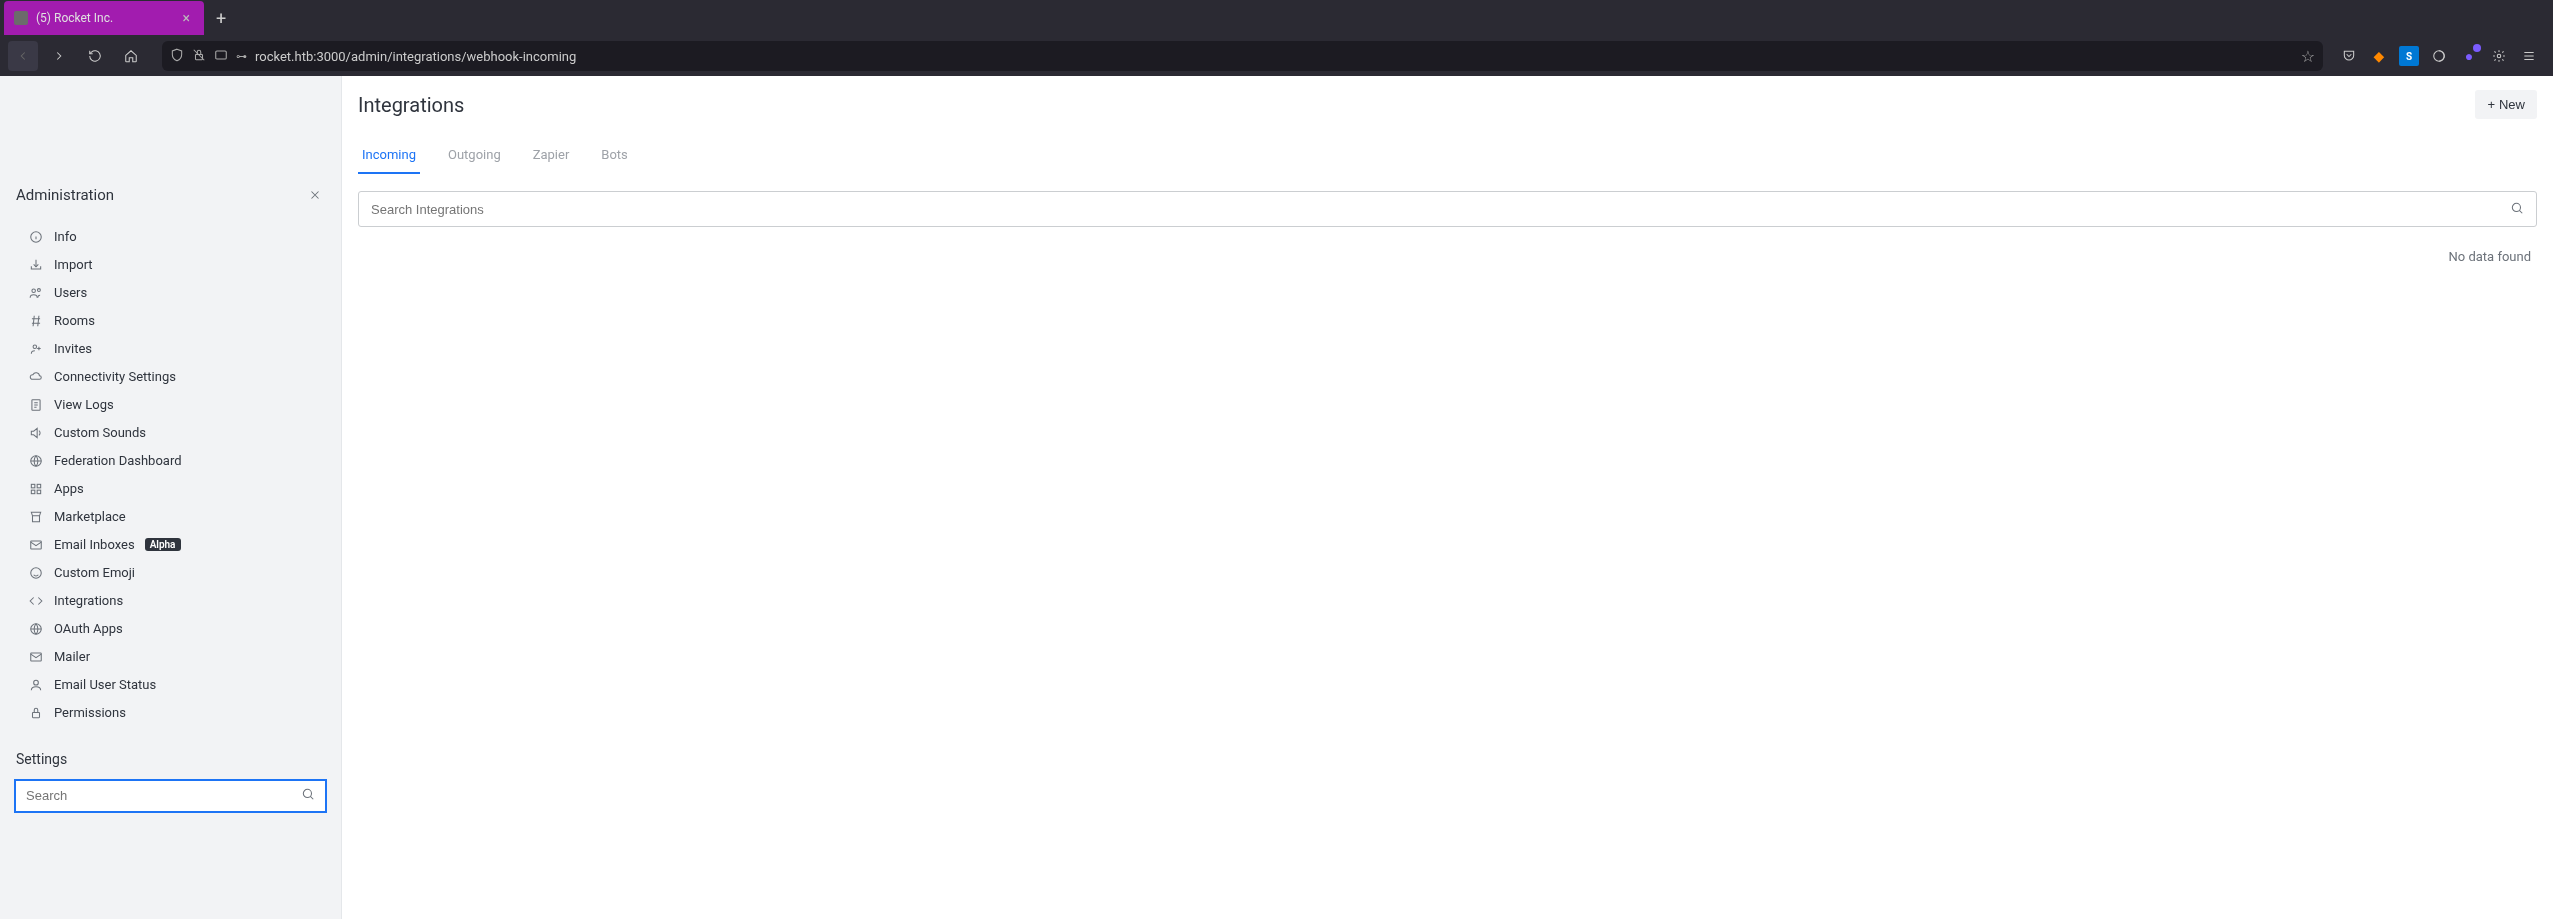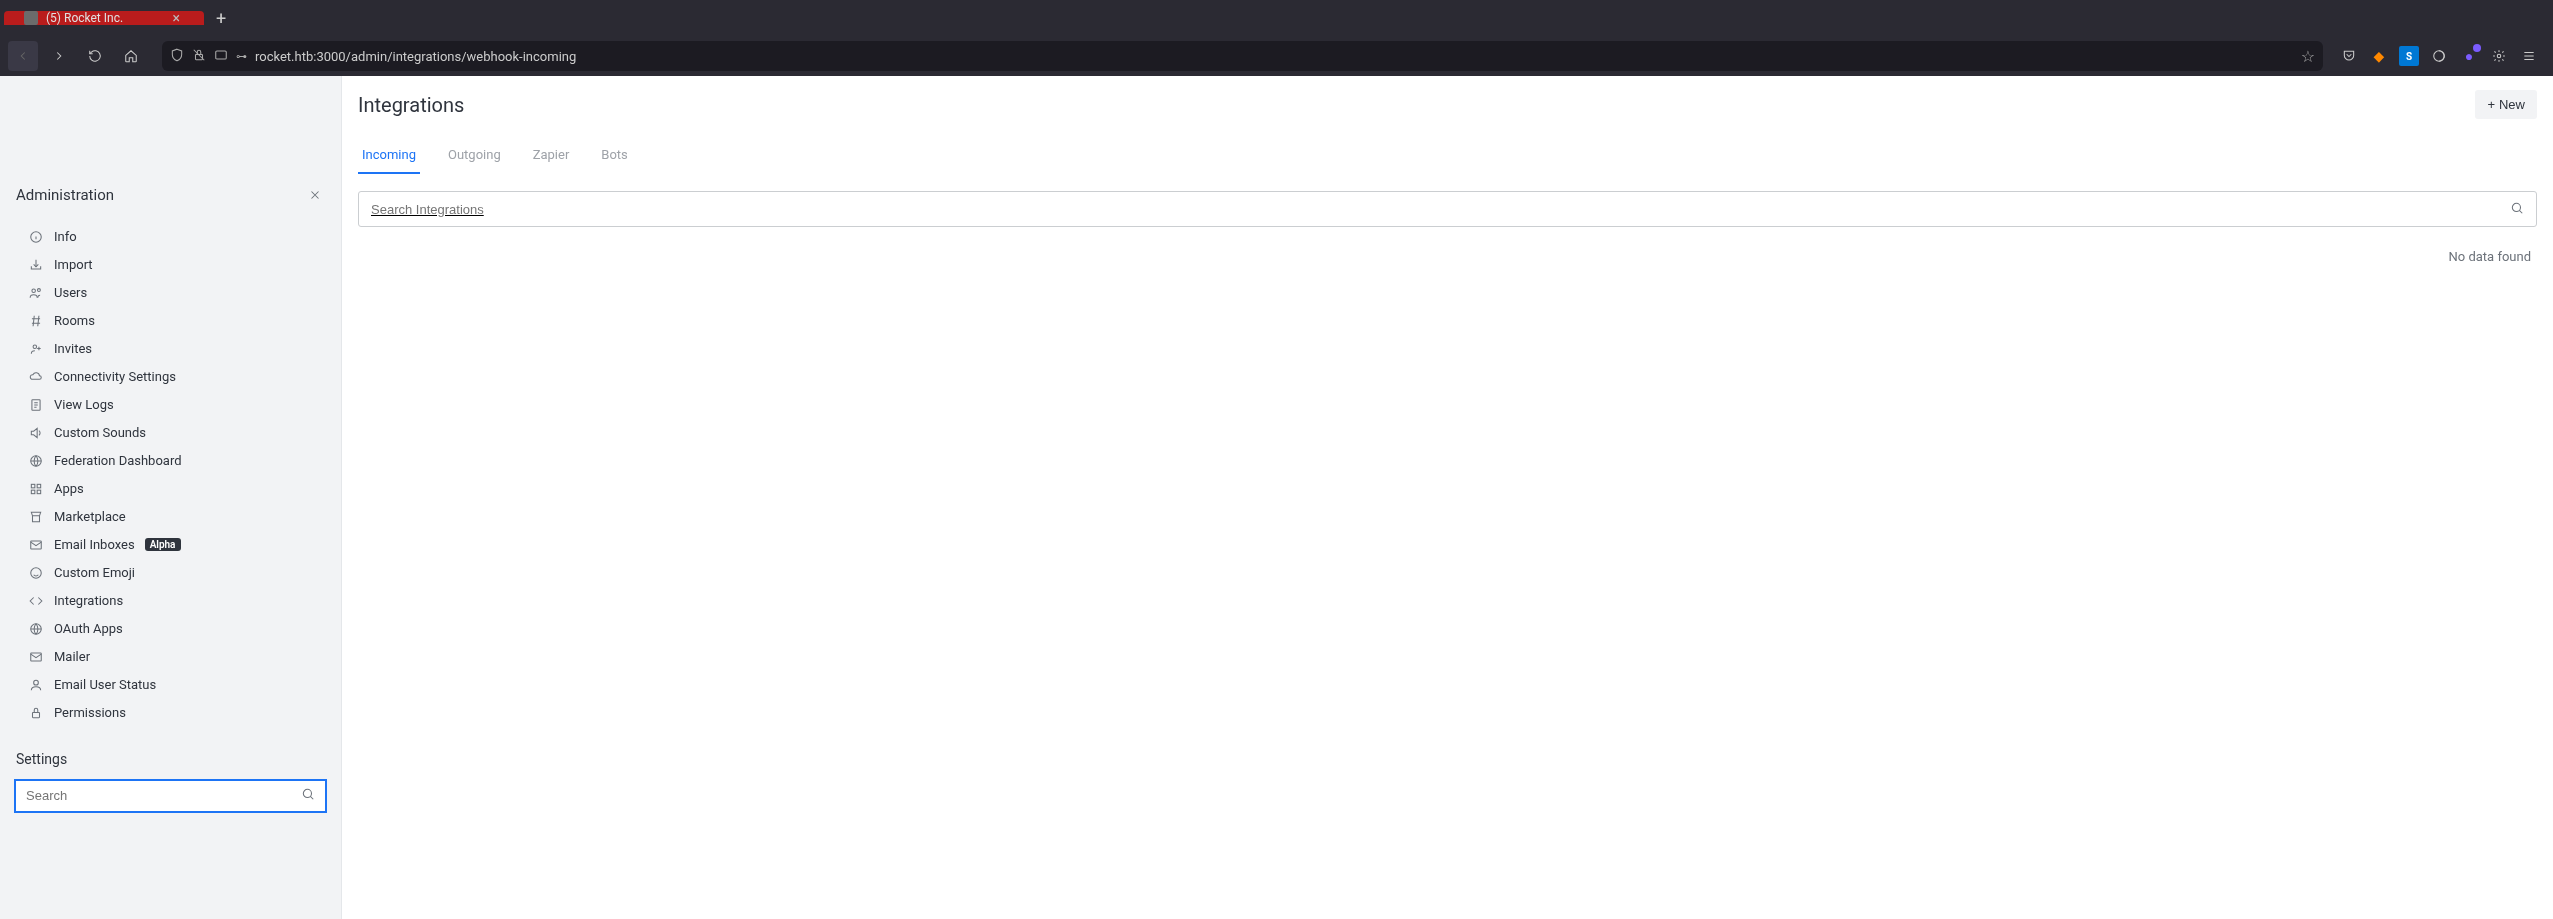--- a/index.html
+++ b/index.html
@@ -1,21 +1,21 @@
 <!DOCTYPE html>
 <html><head>
 <meta charset="utf-8">
 <style>
 * { margin: 0; padding: 0; box-sizing: border-box; }
 body { font-family: -apple-system, BlinkMacSystemFont, "Segoe UI", Roboto, sans-serif; font-size: 14px; color: #2f343d; background: #fff; }
 
 
 .browser-chrome { background: #2b2a33; }
 .tab-strip { display: flex; align-items: center; height: 36px; padding-left: 4px; }
-.browser-tab { display: flex; align-items: center; gap: 8px; background: #b91c1c; color: #e0e0e0; height: 14px; padding: 0 20px; border-radius: 4px 4px 0 0; font-size: 12px; min-width: 200px; }
+.browser-tab { display: flex; align-items: center; gap: 8px; background: #a21caf; color: #e0e0e0; height: 34px; padding: 0 10px; border-radius: 4px 4px 0 0; font-size: 12px; min-width: 200px; }
 .tab-favicon { width: 14px; height: 14px; background: #6b6b6b; border-radius: 2px; }
 .tab-title { flex: 1; }
 .tab-close { color: #bbb; font-size: 14px; padding: 0 4px; }
 .new-tab-btn { color: #ccc; font-size: 18px; padding: 0 12px; }
 
 .toolbar { display: flex; align-items: center; height: 40px; padding: 0 8px; gap: 6px; background: #2b2a33; }
 .nav-btn { width: 30px; height: 30px; display: flex; align-items: center; justify-content: center; color: #ccc; border-radius: 4px; }
 .nav-btn.disabled { color: #666; background: #3a3946; }
 .url-bar { flex: 1; display: flex; align-items: center; background: #1c1b22; border-radius: 6px; height: 30px; padding: 0 8px; margin: 0 10px; gap: 8px; color: #ccc; font-size: 13px; }
 .url-icons { display: flex; align-items: center; gap: 8px; }
@@ -47,21 +47,21 @@
 .main { flex: 1; display: flex; flex-direction: column; padding: 14px 0 0; }
 .main-header { display: flex; align-items: center; justify-content: space-between; padding: 0 16px 12px; }
 .page-title { font-size: 20px; font-weight: 400; color: #2f343d; }
 .new-btn { display: flex; align-items: center; gap: 4px; background: #f2f3f5; border: none; border-radius: 3px; padding: 7px 12px; font-size: 13px; color: #2f343d; cursor: pointer; }
 
 .tabs { display: flex; padding: 0 16px; gap: 24px; border-bottom: 1px solid transparent; margin-top: 6px; }
 .tab { padding: 10px 4px; font-size: 13px; color: #9ea2a8; cursor: pointer; }
 .tab.active { color: #1d74f5; border-bottom: 2px solid #1d74f5; }
 
 .search-wrap { margin: 16px 16px 0; display: flex; align-items: center; border: 1px solid #cbced1; border-radius: 3px; height: 36px; padding: 0 12px; }
-.search-wrap input { flex: 1; border: none; outline: none; font-size: 13px; text-decoration: underline; }
+.search-wrap input { flex: 1; border: none; outline: none; font-size: 13px; }
 .search-wrap .s-icon { color: #6c727a; }
 
 .no-data { text-align: right; padding: 22px; color: #6c727a; font-size: 13px; }
 
 svg { width: 14px; height: 14px; stroke: currentColor; fill: none; stroke-width: 1.8; }
 </style>
 </head>
 <body>
 
 <div class="browser-chrome">

